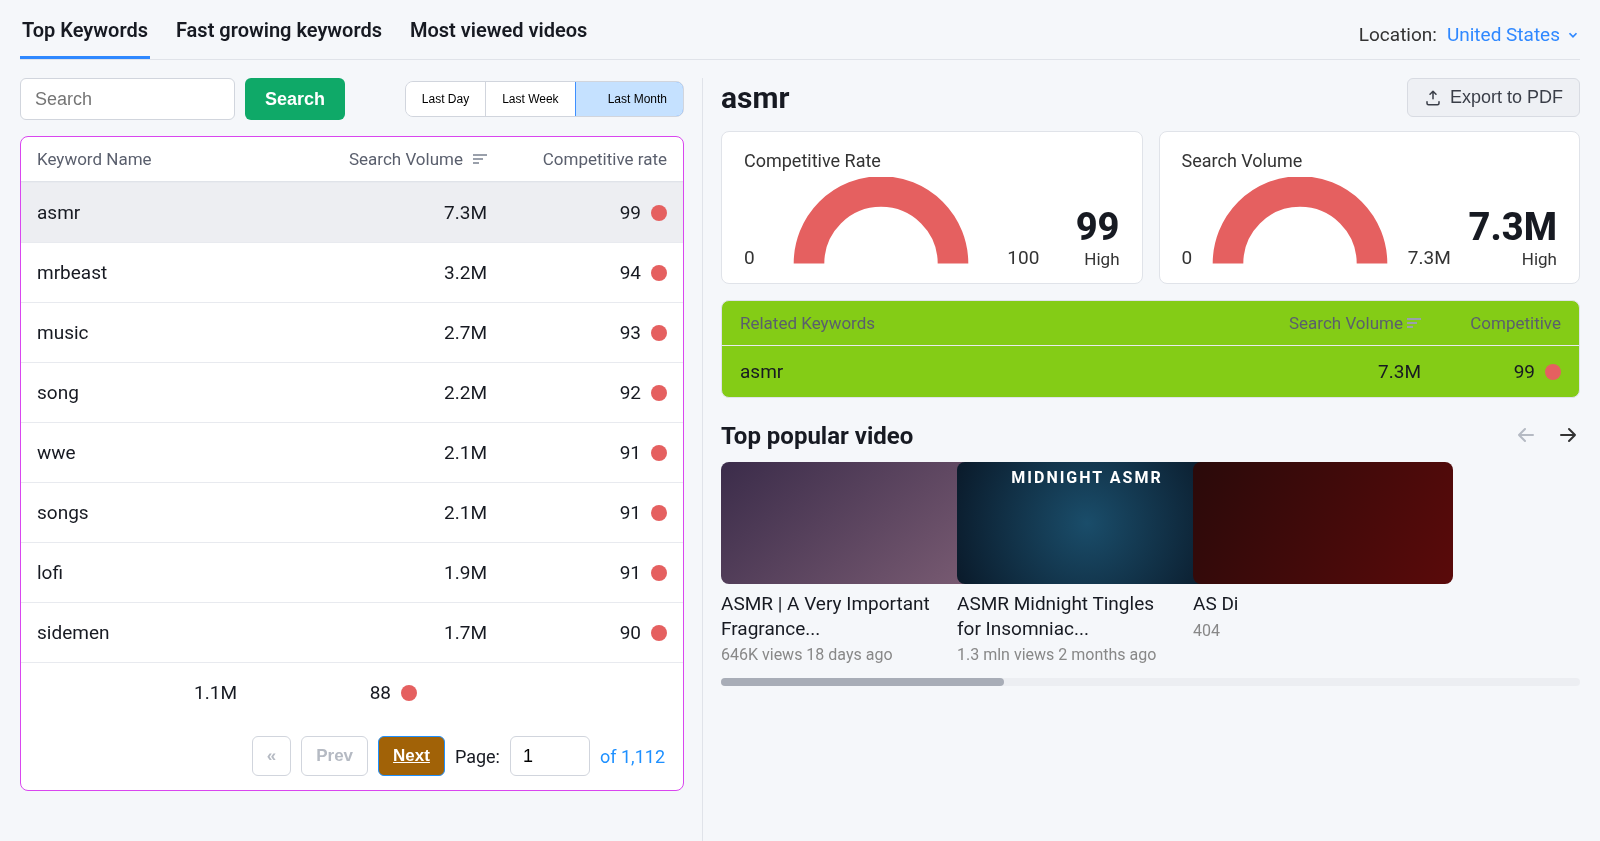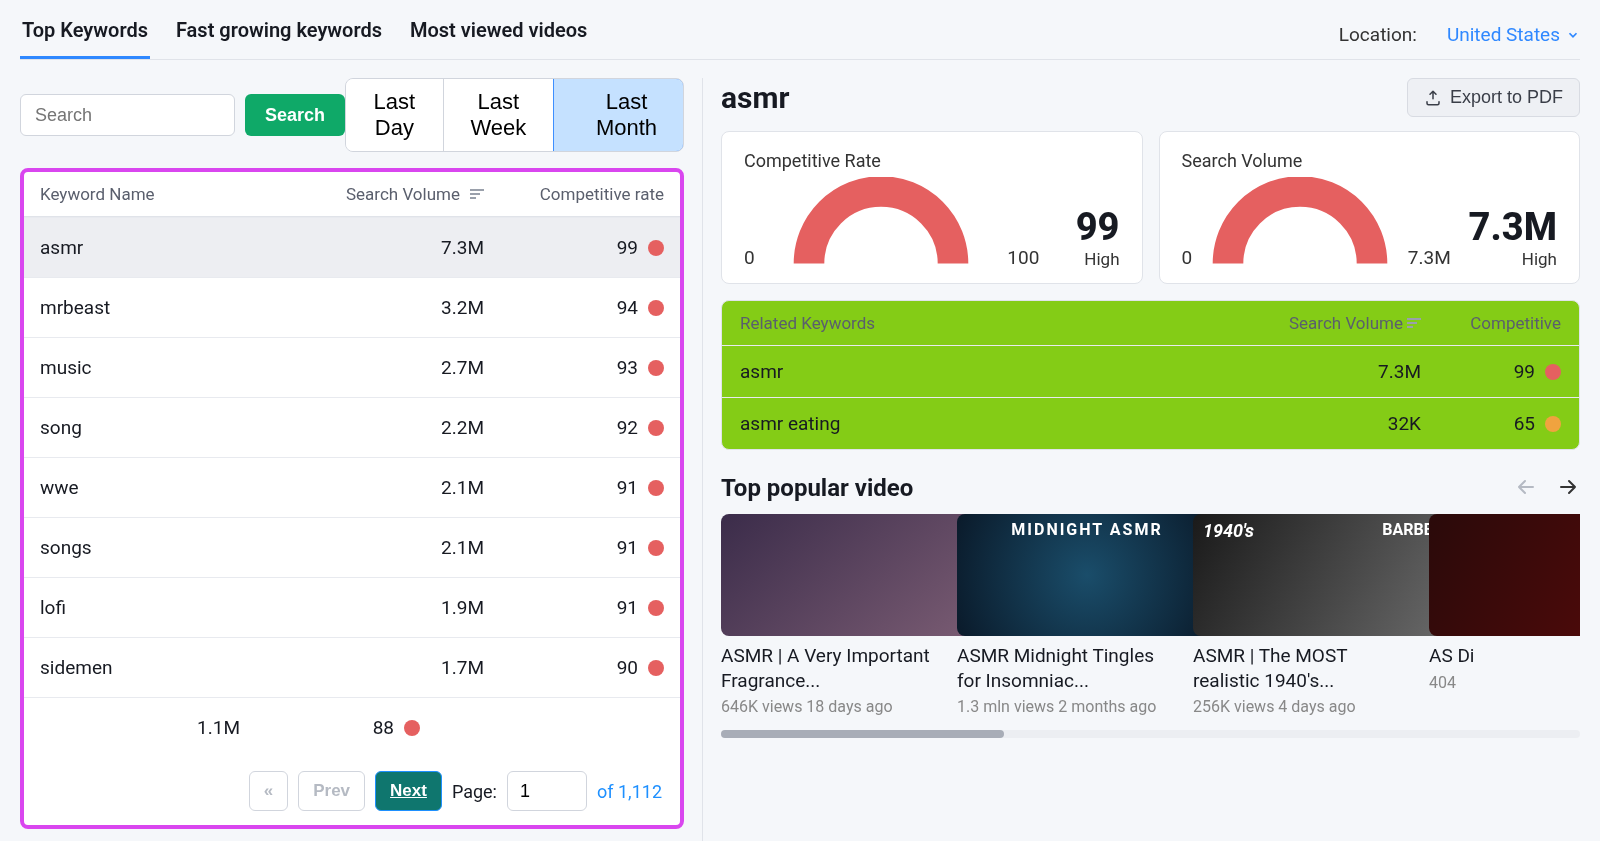--- a/index.html
+++ b/index.html
@@ -4,53 +4,53 @@
 <style>
 * { box-sizing: border-box; margin: 0; padding: 0; }
 body { font-family: -apple-system, BlinkMacSystemFont, "Segoe UI", Roboto, Arial, sans-serif; background: #f5f7fa; width: 1600px; height: 841px; overflow: hidden; color: #171a22; }
 .container { display: flex; flex-direction: column; height: 100%; padding: 10px 20px 0 20px; }
 .tabs-row { display: flex; align-items: center; justify-content: space-between; border-bottom: 1px solid #e0e3e9; }
 .tabs { display: flex; gap: 24px; }
 .tab { font-size: 20px; font-weight: 600; padding: 8px 2px 14px 2px; color: #171a22; cursor: pointer; }
 .tab.active { color: #171a22; border-bottom: 3px solid #2f88ff; }
 .location { display: flex; align-items: center; gap: 10px; font-size: 19px; }
 .location-label { color: #333; }
-.location-value { color: #2f88ff; display: flex; align-items: center; gap: 6px; margin-left: 20px; }
+.location-value { color: #2f88ff; display: flex; align-items: center; gap: 6px; }
 .chev-down { width: 14px; height: 14px; }
 .main { display: flex; flex: 1; min-height: 0; padding-top: 18px; }
 .left { width: 664px; display: flex; flex-direction: column; }
 .divider { width: 1px; background: #e0e3e9; margin: 0 18px 0 18px; }
 .right { flex: 1; min-width: 0; display: flex; flex-direction: column; }
 .left-top { display: flex; justify-content: space-between; align-items: center; margin-bottom: 16px; }
 .search-wrap { display: flex; gap: 10px; align-items: center; }
 .search-input { width: 215px; height: 42px; border: 1px solid #d1d5dd; border-radius: 6px; padding: 0 14px; font-size: 18px; background: #fff; }
 .search-btn { height: 42px; padding: 0 20px; background: #0fa968; color: #fff; font-weight: 600; border: none; border-radius: 6px; font-size: 18px; cursor: pointer; }
 .period { display: flex; border: 1px solid #d1d5dd; border-radius: 8px; overflow: hidden; }
-.period-btn { padding: 10px 16px; font-size: 22px; background: #fff; border: none; border-right: 1px solid #d1d5dd; cursor: pointer; }
+.period-btn { padding: 10px 16px; font-size: 12px; background: #fff; border: none; border-right: 1px solid #d1d5dd; cursor: pointer; }
 .period-btn:last-child { border-right: none; }
 .period-btn.active { background: #c5e1ff; border: 1px solid #3e8fff; border-radius: 0 8px 8px 0; margin: -1px; padding-left: 32px; }
-.table-wrap { border: 4px solid #d946ef; border-radius: 8px; background: #fff; overflow: hidden; }
+.table-wrap { border: 1px solid #d946ef; border-radius: 8px; background: #fff; overflow: hidden; }
 .table-head { display: flex; padding: 12px 16px; color: #5a5f6d; font-size: 17px; border-bottom: 1px solid #e0e3e9; }
 .th-name { flex: 1; }
 .th-vol { width: 200px; text-align: right; display: flex; justify-content: flex-end; align-items: center; gap: 6px; }
 .th-comp { width: 180px; text-align: right; }
 .sort-icon { display: inline-flex; flex-direction: column; gap: 2px; margin-left: 4px; }
 .sort-bar { display: block; background: #9aa0ab; height: 2px; }
 .sb1 { width: 14px; } .sb2 { width: 10px; } .sb3 { width: 6px; }
 .table-row { display: flex; align-items: center; padding: 18px 16px; font-size: 19px; border-top: 1px solid #e8eaef; cursor: pointer; }
 .table-row .td-name { flex: 1; }
 .table-row .td-vol { width: 200px; text-align: right; }
 .table-row .td-comp { width: 180px; text-align: right; display: flex; justify-content: flex-end; align-items: center; gap: 10px; }
 .dot { width: 16px; height: 16px; border-radius: 50%; display: inline-block; }
 .dot.red { background: #e56060; }
 .dot.orange { background: #f0a33f; }
 .table-row.selected { background: #edeef2; }
 .pager { display: flex; align-items: center; justify-content: flex-end; gap: 10px; padding: 14px 18px; font-size: 18px; }
 .pg-btn { height: 40px; padding: 0 14px; border: 1px solid #d1d5dd; border-radius: 6px; background: #fff; color: #b5bac3; font-weight: 600; cursor: pointer; font-size: 17px; }
-.pg-btn.primary { background: #0f766e; color: #fff; border-color: #1e90ff; text-decoration: underline; }
+.pg-btn.primary { background: #a16207; color: #fff; border-color: #1e90ff; text-decoration: underline; }
 .page-input { width: 80px; height: 40px; border: 1px solid #d1d5dd; border-radius: 6px; text-align: left; padding: 0 12px; font-size: 18px; }
 .page-total { color: #333; }
 .page-total span { color: #1e90ff; }
 .right-head { display: flex; justify-content: space-between; align-items: center; margin-bottom: 14px; }
 .kw-title { font-size: 30px; font-weight: 700; }
 .export-btn { display: flex; align-items: center; gap: 8px; padding: 8px 16px; background: #eef0f4; border: 1px solid #d8dbe2; border-radius: 6px; font-size: 18px; color: #3a3e48; cursor: pointer; }
 .gauges { display: flex; gap: 16px; margin-bottom: 16px; }
 .gauge-card { flex: 1; background: #fff; border: 1px solid #e0e3e9; border-radius: 8px; padding: 18px 22px 14px 22px; min-width: 0; }
 .gauge-title { font-size: 18px; color: #333; margin-bottom: 6px; }
 .gauge-body { display: flex; align-items: flex-end; justify-content: space-between; gap: 10px; }
@@ -282,28 +282,20 @@
         </div>
         <div id="related-rows">
             <div class="rel-row">
               <div class="rn">asmr</div>
     <div class="rv">7.3M</div>
     <div class="rc">
                 <span>99</span>
                 <span class="dot red"></span>
               </div>
             </div>
-            <div class="rel-row">
-              <div class="rn">asmr eating</div>
-    <div class="rv">32K</div>
-    <div class="rc">
-                <span>65</span>
-                <span class="dot orange"></span>
-              </div>
-            </div>
           </div>
       </div>
 
       <div class="top-vid-head">
         <div class="tv-title">Top popular video</div>
         <div class="arrows">
           <button class="arrow-btn">
             <svg width="24" height="24" viewBox="0 0 24 24">
                 <path d="M19 12H5m0 0l6-6m-6 6l6 6" fill="none" stroke="currentColor" stroke-width="2" stroke-linecap="round"></path>
               </svg>
@@ -322,28 +314,20 @@
     <div class="vc-meta">646K views 18 days ago</div>
           </div>
           <div class="video-card">
             <div class="thumb thumb2">
               <div class="thumb-label">MIDNIGHT ASMR</div>
             </div>
     <div class="vc-title">ASMR Midnight Tingles for Insomniac...</div>
     <div class="vc-meta">1.3 mln views 2 months ago</div>
           </div>
           <div class="video-card">
-            <div class="thumb thumb3">
-              <div class="thumb-left">1940's</div>
-              <div class="thumb-right">BARBER</div>
-            </div>
-    <div class="vc-title">ASMR | The MOST realistic 1940's...</div>
-    <div class="vc-meta">256K views 4 days ago</div>
-          </div>
-          <div class="video-card">
             <div class="thumb thumb4"></div>
     <div class="vc-title">AS Di</div>
     <div class="vc-meta">404</div>
           </div>
         </div>
       <div class="hscroll">
           <div class="thumbbar"></div>
         </div>
     </div>
   </div>

